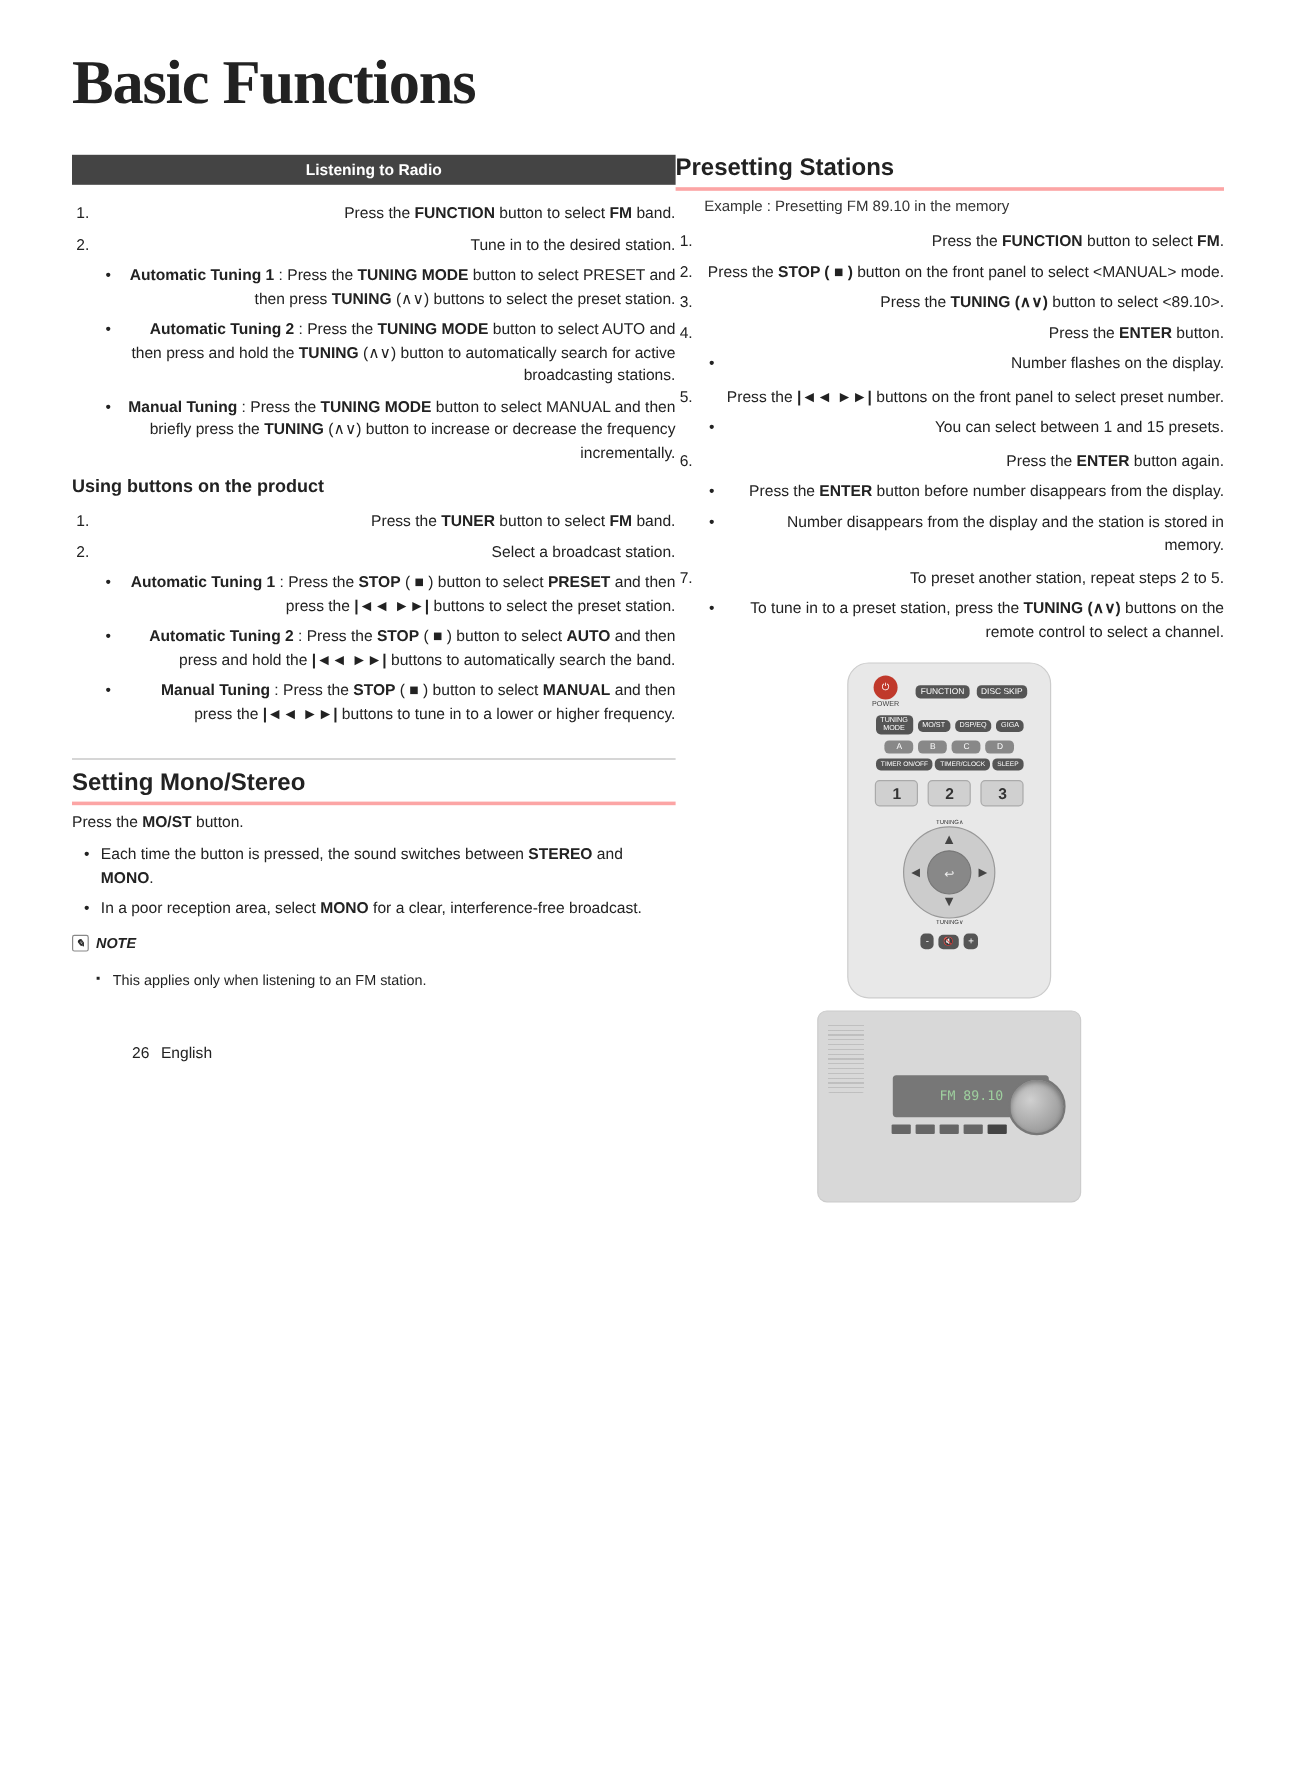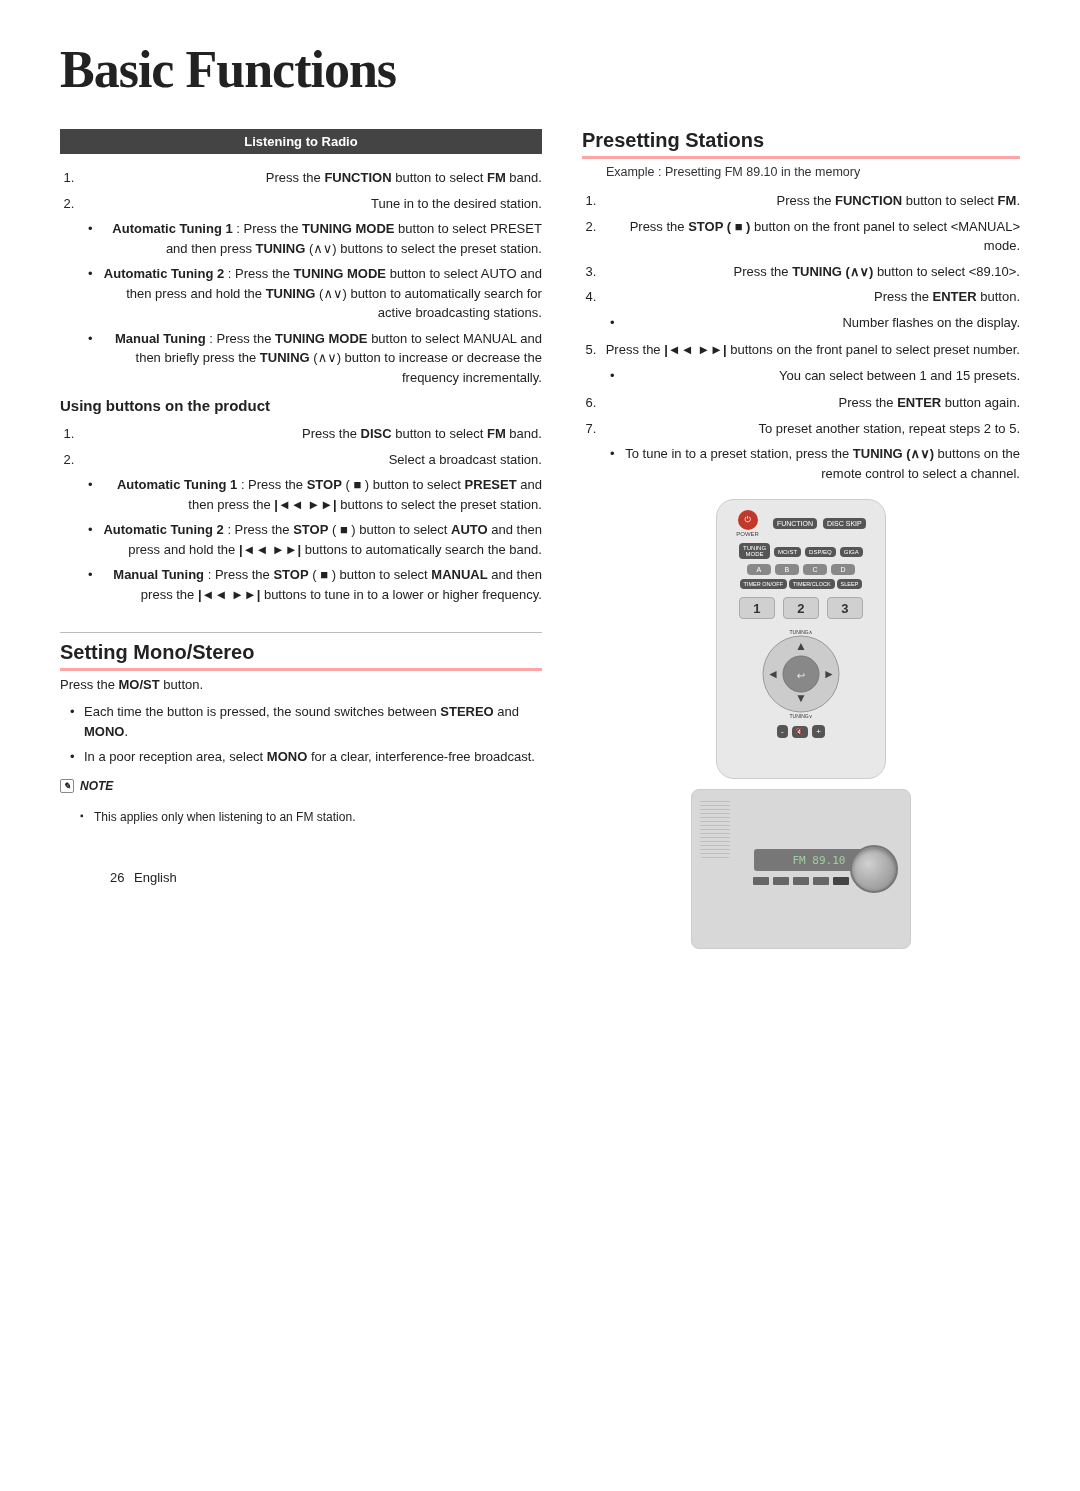--- a/index.html
+++ b/index.html
@@ -15,21 +15,20 @@
     h1.page-title {
       font-size: 52px;
       font-weight: 700;
       font-family: Georgia, serif;
       color: #222;
       margin-bottom: 30px;
       letter-spacing: -1px;
     }
     .two-column {
       display: flex;
-      gap: 40px;
     }
     .left-col {
       flex: 1.1;
     }
     .right-col {
       flex: 1;
     }
     .section-header-bar {
       background: #444;
       color: #fff;
@@ -266,21 +265,21 @@
           <li>
             <b>Manual Tuning</b> : Press the <b>TUNING MODE</b> button to select MANUAL and then briefly press the <b>TUNING</b> (∧∨) button to increase or decrease the frequency incrementally.
           </li>
         </ul>
       </li>
     </ol>
 
     <h2 class="subsection-title">Using buttons on the product</h2>
     <ol>
       <li>
-        Press the <b>DISC</b> button to select <b>FM</b> band.
+        Press the <b>TUNER</b> button to select <b>FM</b> band.
       </li>
       <li>
         Select a broadcast station.
         <ul class="bullet-list">
           <li>
             <b>Automatic Tuning 1</b> : Press the <b>STOP</b> ( ■ ) button to select <b>PRESET</b> and then press the <b>|◄◄ ►►|</b> buttons to select the preset station.
           </li>
           <li>
             <b>Automatic Tuning 2</b> : Press the <b>STOP</b> ( ■ ) button to select <b>AUTO</b> and then press and hold the <b>|◄◄ ►►|</b> buttons to automatically search the band.
           </li>
@@ -343,20 +342,24 @@
         </ul>
       </li>
       <li>
         Press the <b>|◄◄ ►►|</b> buttons on the front panel to select preset number.
         <ul class="bullet-list">
           <li>You can select between 1 and 15 presets.</li>
         </ul>
       </li>
       <li>
         Press the <b>ENTER</b> button again.
+        <ul class="bullet-list">
+          <li>Press the <b>ENTER</b> button before number disappears from the display.</li>
+          <li>Number disappears from the display and the station is stored in memory.</li>
+        </ul>
       </li>
       <li>
         To preset another station, repeat steps 2 to 5.
         <ul class="bullet-list">
           <li>To tune in to a preset station, press the <b>TUNING (∧∨)</b> buttons on the remote control to select a channel.</li>
         </ul>
       </li>
     </ol>
 
     <div class="remote-area">
@@ -431,21 +434,21 @@
 
         <div class="remote-row" style="gap:4px;">
           <div class="remote-btn" style="font-size:8px;">-</div>
           <div class="remote-btn" style="font-size:7px;">🔇</div>
           <div class="remote-btn" style="font-size:8px;">+</div>
         </div>
       </div>
 
       <div class="product-img">
 
-        <div style="width:130px;height:22px;background:#777;border-radius:3px;margin-bottom:6px;display:flex;align-items:center;justify-content:center;margin-left:36px;">
+        <div style="width:130px;height:35px;background:#777;border-radius:3px;margin-bottom:6px;display:flex;align-items:center;justify-content:center;margin-left:36px;">
           <span style="color:#9ecf9e;font-size:11px;font-family:monospace;">FM 89.10</span>
         </div>
 
         <div style="display:flex;gap:4px;margin-bottom:4px;">
           <div style="width:16px;height:8px;background:#666;border-radius:1px;"></div>
           <div style="width:16px;height:8px;background:#666;border-radius:1px;"></div>
           <div style="width:16px;height:8px;background:#666;border-radius:1px;"></div>
           <div style="width:16px;height:8px;background:#666;border-radius:1px;"></div>
           <div style="width:16px;height:8px;background:#444;border-radius:1px;"></div>
         </div>

